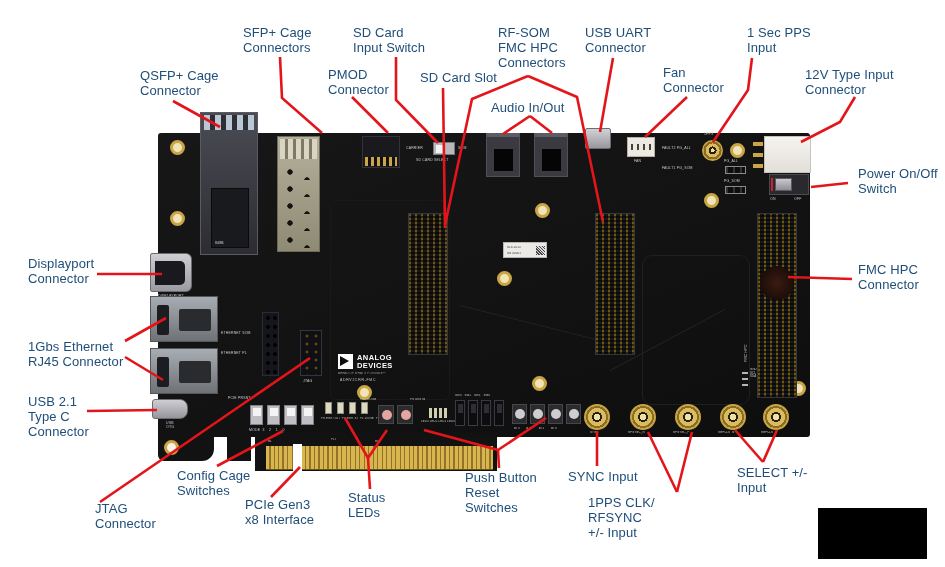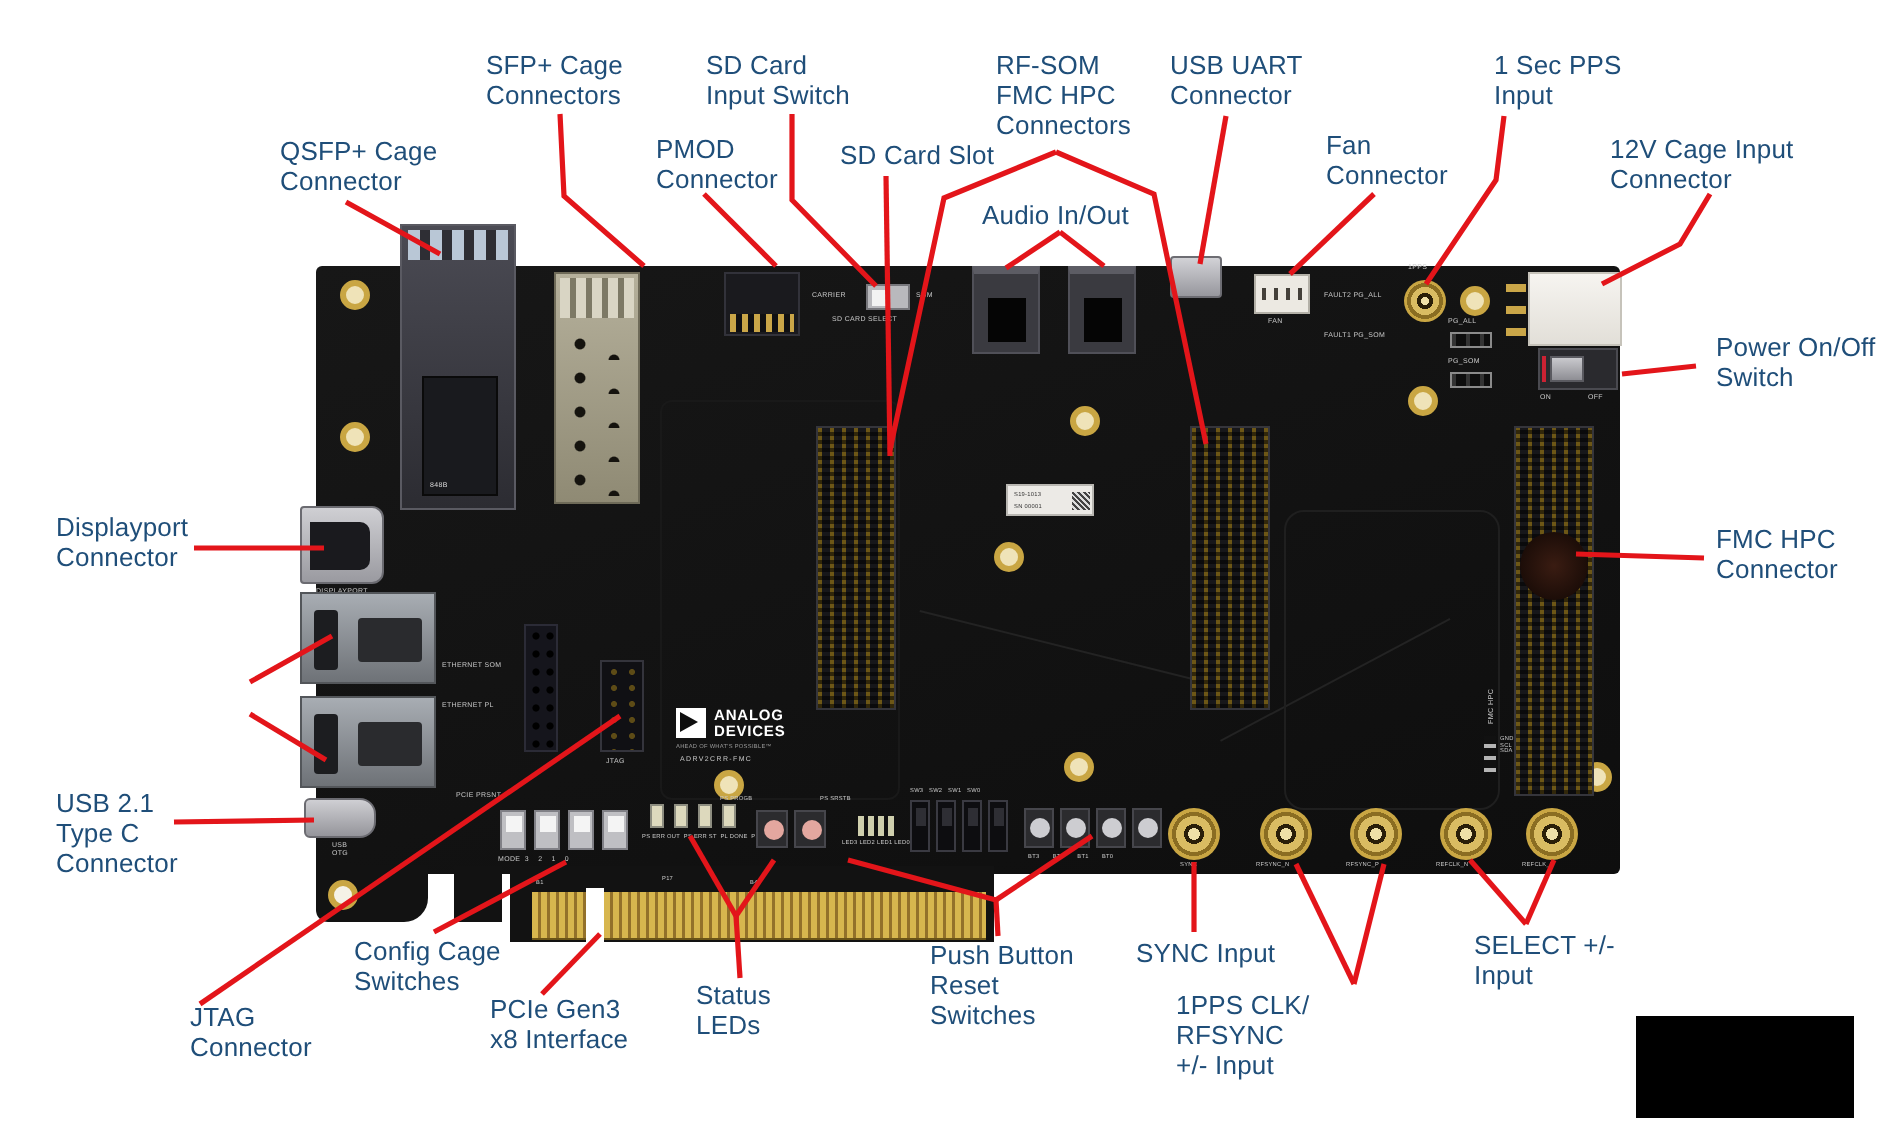--- a/index.html
+++ b/index.html
@@ -288,28 +288,30 @@
   <div class="callout" style="left:498px;top:25px;">RF-SOM
 FMC HPC
 Connectors</div>
   <div class="callout" style="left:491px;top:100px;">Audio In/Out</div>
   <div class="callout" style="left:585px;top:25px;">USB UART
 Connector</div>
   <div class="callout" style="left:663px;top:65px;">Fan
 Connector</div>
   <div class="callout" style="left:701px;top:25px;margin-left:46px;">1 Sec PPS
 Input</div>
-  <div class="callout" style="left:805px;top:67px;">12V Cage Input
+  <div class="callout" style="left:805px;top:67px;">12V Type Input
 Connector</div>
   <div class="callout" style="left:858px;top:166px;">Power On/Off
 Switch</div>
   <div class="callout" style="left:858px;top:262px;">FMC HPC
 Connector</div>
   <div class="callout" style="left:28px;top:256px;">Displayport
 Connector</div>
+  <div class="callout" style="left:28px;top:339px;">1Gbs Ethernet
+RJ45 Connector</div>
   <div class="callout" style="left:28px;top:394px;">USB 2.1
 Type C
 Connector</div>
   <div class="callout" style="left:177px;top:468px;">Config Cage
 Switches</div>
   <div class="callout" style="left:95px;top:501px;">JTAG
 Connector</div>
   <div class="callout" style="left:245px;top:497px;">PCIe Gen3
 x8 Interface</div>
   <div class="callout" style="left:348px;top:490px;">Status

